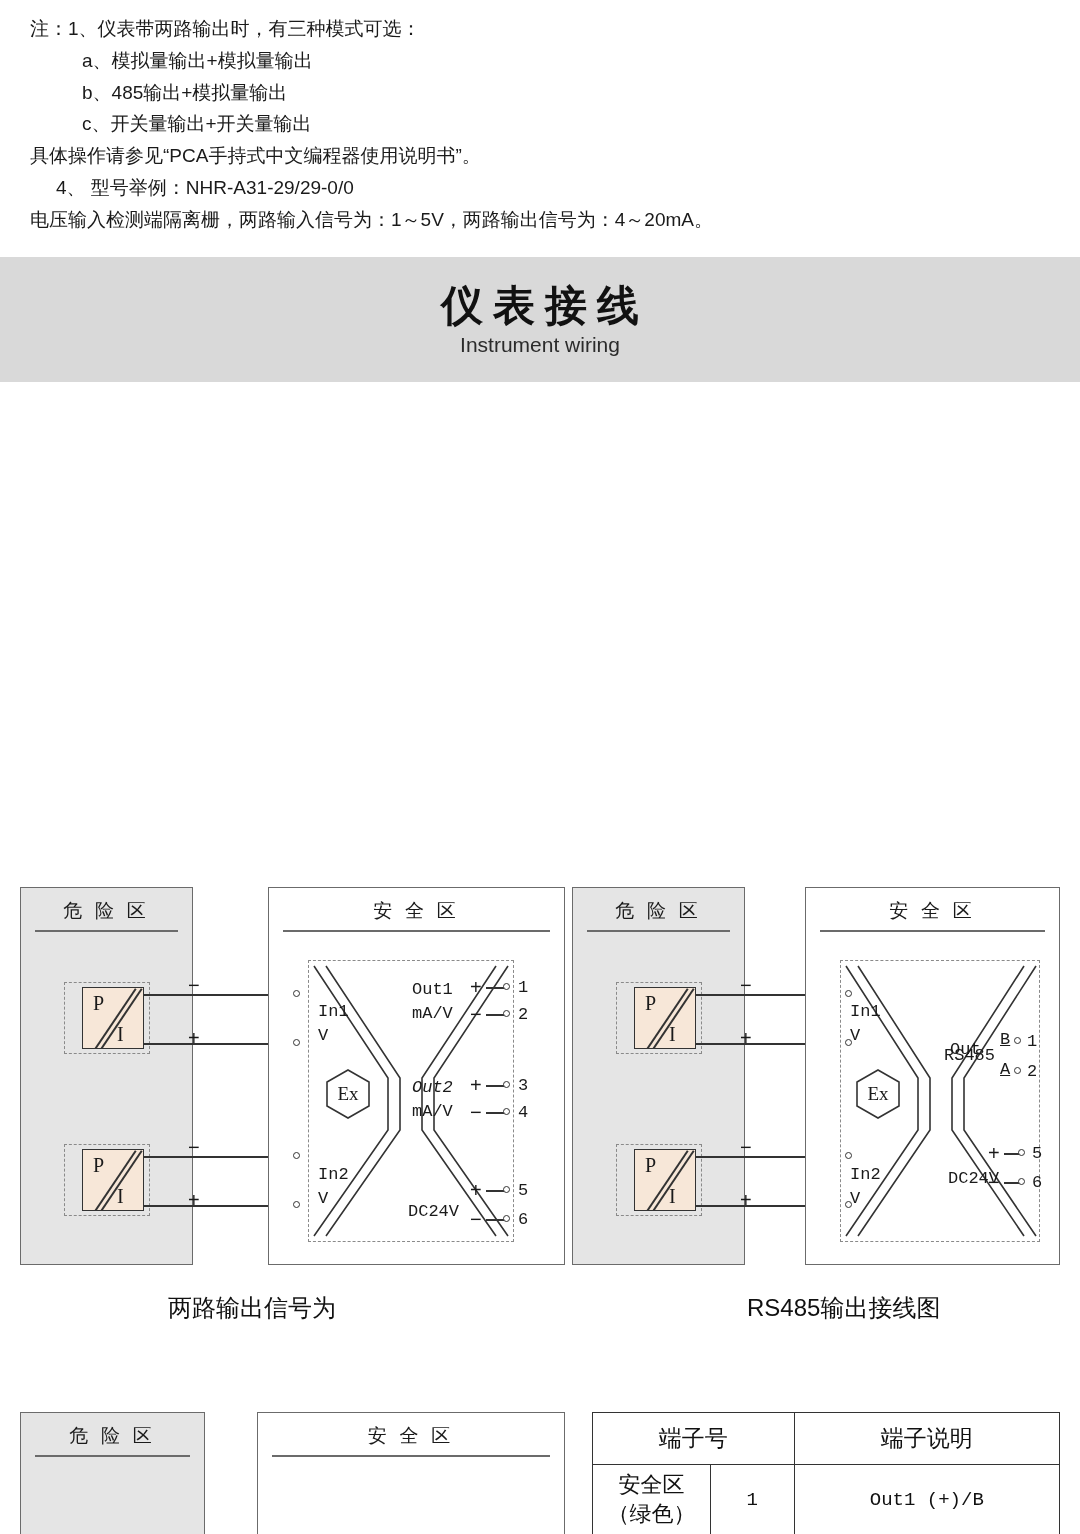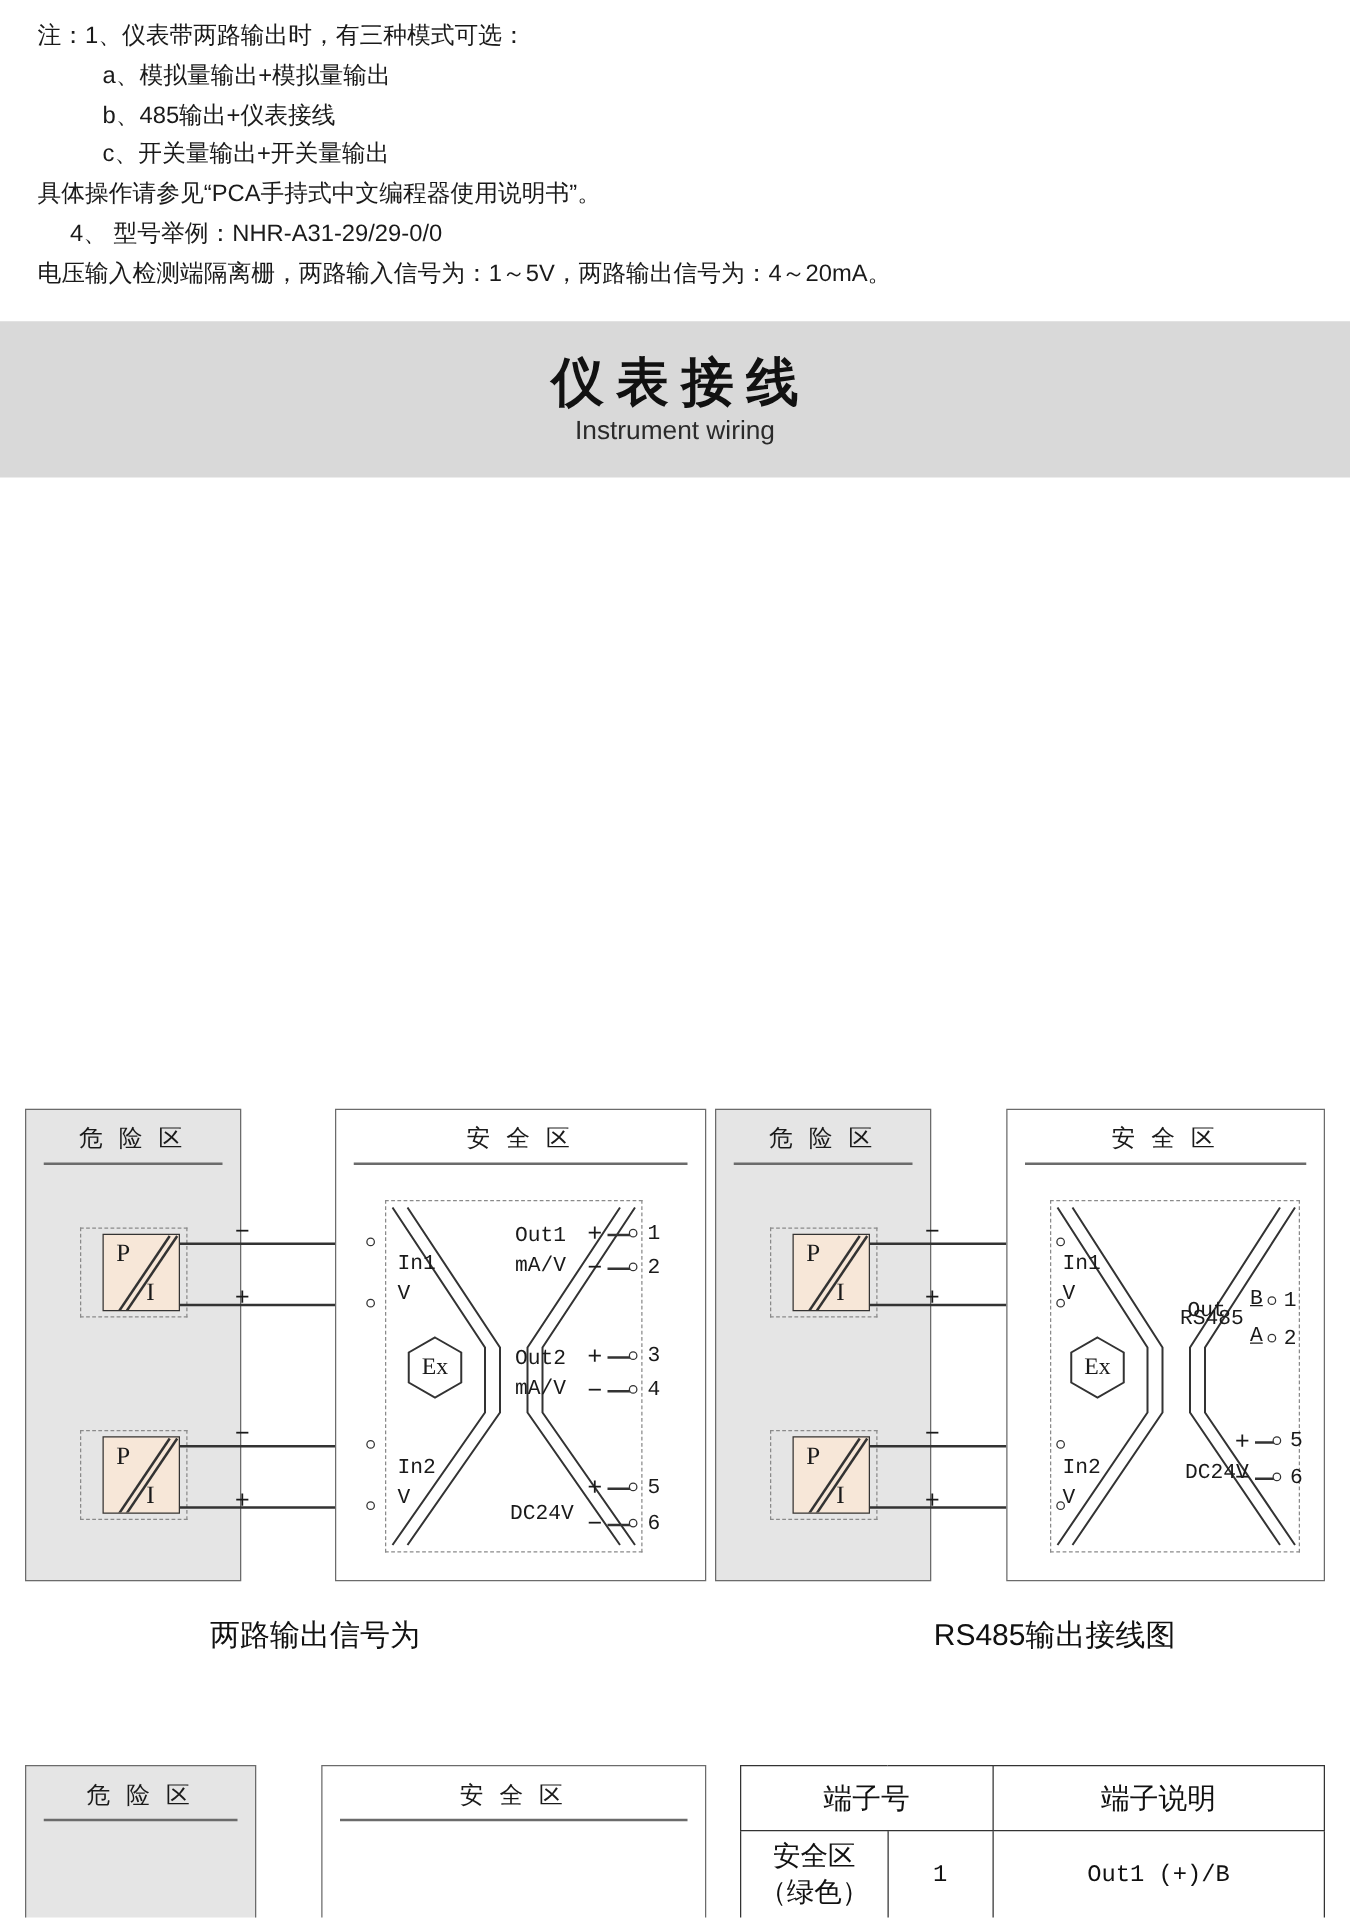--- a/index.html
+++ b/index.html
@@ -106,21 +106,21 @@
   .tbl td.mono { font-family:"Liberation Mono", monospace; font-size:19px; }
   .tbl td.head { font-size:23px; padding:10px 4px; }
   .tbl td.zone { font-size:22px; line-height:1.3; }
 </style>
 </head>
 <body>
 
 <div class="notes">
   <p class="ind1">注：1、仪表带两路输出时，有三种模式可选：</p>
   <p class="ind2">a、模拟量输出+模拟量输出</p>
-  <p class="ind2">b、485输出+仪表接线</p>
+  <p class="ind2">b、485输出+模拟量输出</p>
   <p class="ind2">c、开关量输出+开关量输出</p>
   <p>具体操作请参见“PCA手持式中文编程器使用说明书”。</p>
   <p class="ind3">4、 型号举例：NHR-A31-29/29-0/0</p>
   <p>电压输入检测端隔离栅，两路输入信号为：1～5V，两路输出信号为：4～20mA。</p>
 </div>
 
 <div class="band">
   <div class="band-cn">仪表接线</div>
   <div class="band-en">Instrument wiring</div>
 </div>
@@ -198,21 +198,21 @@
   <span class="txt" style="left:412px;top:622px;">mA/V</span>
   <span class="sym" style="left:470px;top:594px;">+</span>
   <span class="sym" style="left:470px;top:621px;">−</span>
   <div class="solidline" style="left:486px;top:605px;width:18px;height:1.4px;"></div>
   <div class="solidline" style="left:486px;top:632px;width:18px;height:1.4px;"></div>
   <div class="dot" style="left:503px;top:601px;"></div>
   <div class="dot" style="left:503px;top:628px;"></div>
   <span class="txt" style="left:518px;top:596px;">1</span>
   <span class="txt" style="left:518px;top:623px;">2</span>
 
-  <span class="txt" style="left:412px;top:696px;">Out2</span>
+  <span class="txt" style="left:412px;top:696px;font-style:italic;">Out2</span>
   <span class="txt" style="left:412px;top:720px;">mA/V</span>
   <span class="sym" style="left:470px;top:692px;">+</span>
   <span class="sym" style="left:470px;top:719px;">−</span>
   <div class="solidline" style="left:486px;top:703px;width:18px;height:1.4px;"></div>
   <div class="solidline" style="left:486px;top:730px;width:18px;height:1.4px;"></div>
   <div class="dot" style="left:503px;top:699px;"></div>
   <div class="dot" style="left:503px;top:726px;"></div>
   <span class="txt" style="left:518px;top:694px;">3</span>
   <span class="txt" style="left:518px;top:721px;">4</span>
 

